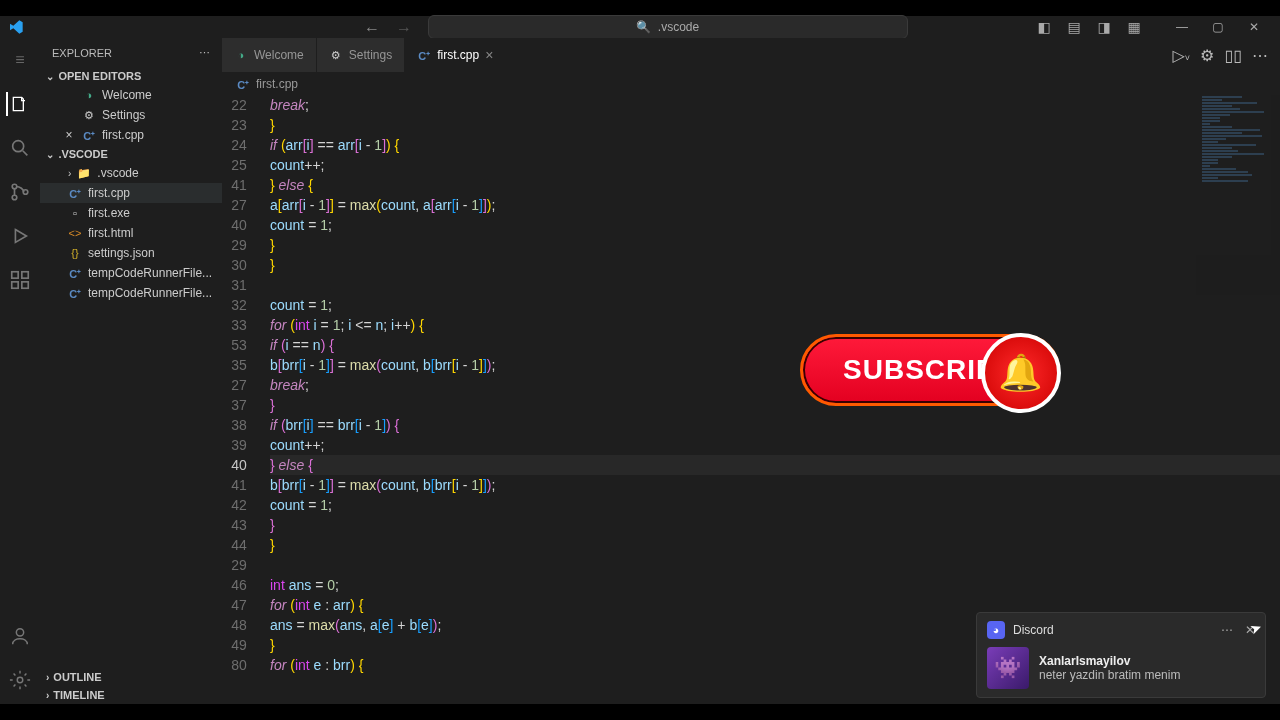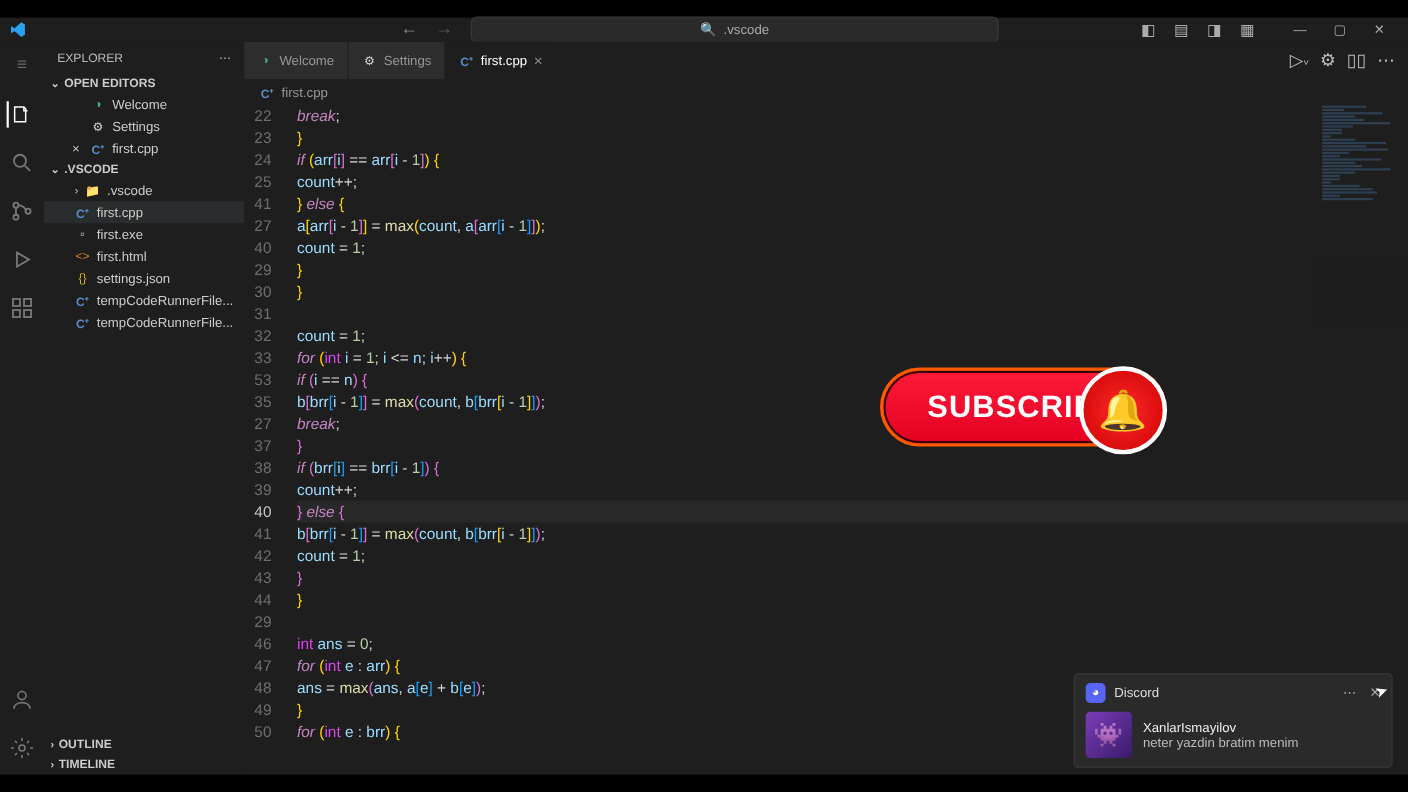--- a/index.html
+++ b/index.html
@@ -62,21 +62,21 @@
 .subscribe-badge { position: absolute; left: 800px; top: 334px; width: 260px; height: 72px; border-radius: 36px; background: linear-gradient(to bottom, #ff1a3a, #e30020); display: flex; align-items: center; justify-content: center; border: 3px solid #ff5a00; box-shadow: 0 0 0 2px #3a0000 inset; }
 .subscribe-text { color: #fff; font-weight: 800; font-size: 28px; letter-spacing: 1px; }
 .bell-circle { position: absolute; right: -4px; top: -4px; width: 80px; height: 80px; border-radius: 50%; background: radial-gradient(#ff2a2a, #c00); border: 4px solid #fff; display: flex; align-items: center; justify-content: center; color: #fff; font-size: 36px; }
 
 .discord-notif { position: absolute; right: 14px; bottom: 22px; width: 290px; background: #2a2a2a; border: 1px solid #3a3a3a; border-radius: 4px; padding: 8px 10px; color: #ddd; font-size: 12px; }
 .discord-head { display: flex; align-items: center; gap: 8px; }
 .discord-icon { width: 18px; height: 18px; background: #5865f2; border-radius: 4px; display: flex; align-items: center; justify-content: center; color: #fff; font-size: 11px; }
 .discord-actions { margin-left: auto; display: flex; gap: 12px; color: #aaa; cursor: pointer; }
 .discord-body { display: flex; gap: 10px; margin-top: 8px; align-items: center; }
 .discord-avatar { width: 42px; height: 42px; border-radius: 4px; background: linear-gradient(135deg, #7a3db8, #3a1a6a); display: flex; align-items: center; justify-content: center; font-size: 22px; }
-.discord-msg .sender { font-weight: 400; color: #eee; }
+.discord-msg .sender { font-weight: 700; color: #eee; }
 .discord-msg .text { color: #bbb; font-size: 12px; }
 .cursor-arrow { position: absolute; right: 18px; bottom: 84px; color: #fff; font-size: 14px; transform: rotate(-20deg); }
 
 .icon-cpp { color: #5b8bc4; font-weight: bold; }
 .icon-gear { color: #ccc; }
 .icon-html { color: #d68927; }
 .icon-json { color: #d4b22a; }
 .icon-generic { color: #ccc; }
 </style>
 </head>
@@ -283,21 +283,21 @@
           <div class="gutter-line current">40</div>
           <div class="gutter-line">41</div>
           <div class="gutter-line">42</div>
           <div class="gutter-line">43</div>
           <div class="gutter-line">44</div>
           <div class="gutter-line">29</div>
           <div class="gutter-line">46</div>
           <div class="gutter-line">47</div>
           <div class="gutter-line">48</div>
           <div class="gutter-line">49</div>
-          <div class="gutter-line">50</div>
+          <div class="gutter-line">80</div>
         </div>
       <div class="code" id="code"><div class="code-line"><span class="kw">break</span>;</div><div class="code-line"><span class="yb">}</span></div><div class="code-line"><span class="kw">if</span> <span class="yb">(</span><span class="var">arr</span><span class="pb">[</span><span class="var">i</span><span class="pb">]</span> == <span class="var">arr</span><span class="pb">[</span><span class="var">i</span> - <span class="num">1</span><span class="pb">]</span><span class="yb">)</span> <span class="yb">{</span></div><div class="code-line"><span class="var">count</span>++;</div><div class="code-line"><span class="yb">}</span> <span class="kw">else</span> <span class="yb">{</span></div><div class="code-line"><span class="var">a</span><span class="yb">[</span><span class="var">arr</span><span class="pb">[</span><span class="var">i</span> - <span class="num">1</span><span class="pb">]</span><span class="yb">]</span> = <span class="fn">max</span><span class="yb">(</span><span class="var">count</span>, <span class="var">a</span><span class="pb">[</span><span class="var">arr</span><span class="bb">[</span><span class="var">i</span> - <span class="num">1</span><span class="bb">]</span><span class="pb">]</span><span class="yb">)</span>;</div><div class="code-line"><span class="var">count</span> = <span class="num">1</span>;</div><div class="code-line"><span class="yb">}</span></div><div class="code-line"><span class="yb">}</span></div><div class="code-line"></div><div class="code-line"><span class="var">count</span> = <span class="num">1</span>;</div><div class="code-line"><span class="kw">for</span> <span class="yb">(</span><span class="type">int</span> <span class="var">i</span> = <span class="num">1</span>; <span class="var">i</span> &lt;= <span class="var">n</span>; <span class="var">i</span>++<span class="yb">)</span> <span class="yb">{</span></div><div class="code-line"><span class="kw">if</span> <span class="pb">(</span><span class="var">i</span> == <span class="var">n</span><span class="pb">)</span> <span class="pb">{</span></div><div class="code-line"><span class="var">b</span><span class="pb">[</span><span class="var">brr</span><span class="bb">[</span><span class="var">i</span> - <span class="num">1</span><span class="bb">]</span><span class="pb">]</span> = <span class="fn">max</span><span class="pb">(</span><span class="var">count</span>, <span class="var">b</span><span class="bb">[</span><span class="var">brr</span><span class="yb">[</span><span class="var">i</span> - <span class="num">1</span><span class="yb">]</span><span class="bb">]</span><span class="pb">)</span>;</div><div class="code-line"><span class="kw">break</span>;</div><div class="code-line"><span class="pb">}</span></div><div class="code-line"><span class="kw">if</span> <span class="pb">(</span><span class="var">brr</span><span class="bb">[</span><span class="var">i</span><span class="bb">]</span> == <span class="var">brr</span><span class="bb">[</span><span class="var">i</span> - <span class="num">1</span><span class="bb">]</span><span class="pb">)</span> <span class="pb">{</span></div><div class="code-line"><span class="var">count</span>++;</div><div class="code-line current"><span class="pb">}</span> <span class="kw">else</span> <span class="pb">{</span></div><div class="code-line"><span class="var">b</span><span class="pb">[</span><span class="var">brr</span><span class="bb">[</span><span class="var">i</span> - <span class="num">1</span><span class="bb">]</span><span class="pb">]</span> = <span class="fn">max</span><span class="pb">(</span><span class="var">count</span>, <span class="var">b</span><span class="bb">[</span><span class="var">brr</span><span class="yb">[</span><span class="var">i</span> - <span class="num">1</span><span class="yb">]</span><span class="bb">]</span><span class="pb">)</span>;</div><div class="code-line"><span class="var">count</span> = <span class="num">1</span>;</div><div class="code-line"><span class="pb">}</span></div><div class="code-line"><span class="yb">}</span></div><div class="code-line"></div><div class="code-line"><span class="type">int</span> <span class="var">ans</span> = <span class="num">0</span>;</div><div class="code-line"><span class="kw">for</span> <span class="yb">(</span><span class="type">int</span> <span class="var">e</span> : <span class="var">arr</span><span class="yb">)</span> <span class="yb">{</span></div><div class="code-line"><span class="var">ans</span> = <span class="fn">max</span><span class="pb">(</span><span class="var">ans</span>, <span class="var">a</span><span class="bb">[</span><span class="var">e</span><span class="bb">]</span> + <span class="var">b</span><span class="bb">[</span><span class="var">e</span><span class="bb">]</span><span class="pb">)</span>;</div><div class="code-line"><span class="yb">}</span></div><div class="code-line"><span class="kw">for</span> <span class="yb">(</span><span class="type">int</span> <span class="var">e</span> : <span class="var">brr</span><span class="yb">)</span> <span class="yb">{</span></div></div>
     </div>
     <div class="minimap">
       <div class="minimap-line" style="width:40px"></div>
         <div class="minimap-line" style="width:20px"></div>
       <div class="minimap-line" style="width:55px"></div>
         <div class="minimap-line" style="width:30px"></div>
       <div class="minimap-line" style="width:38px"></div>
         <div class="minimap-line" style="width:62px"></div>

